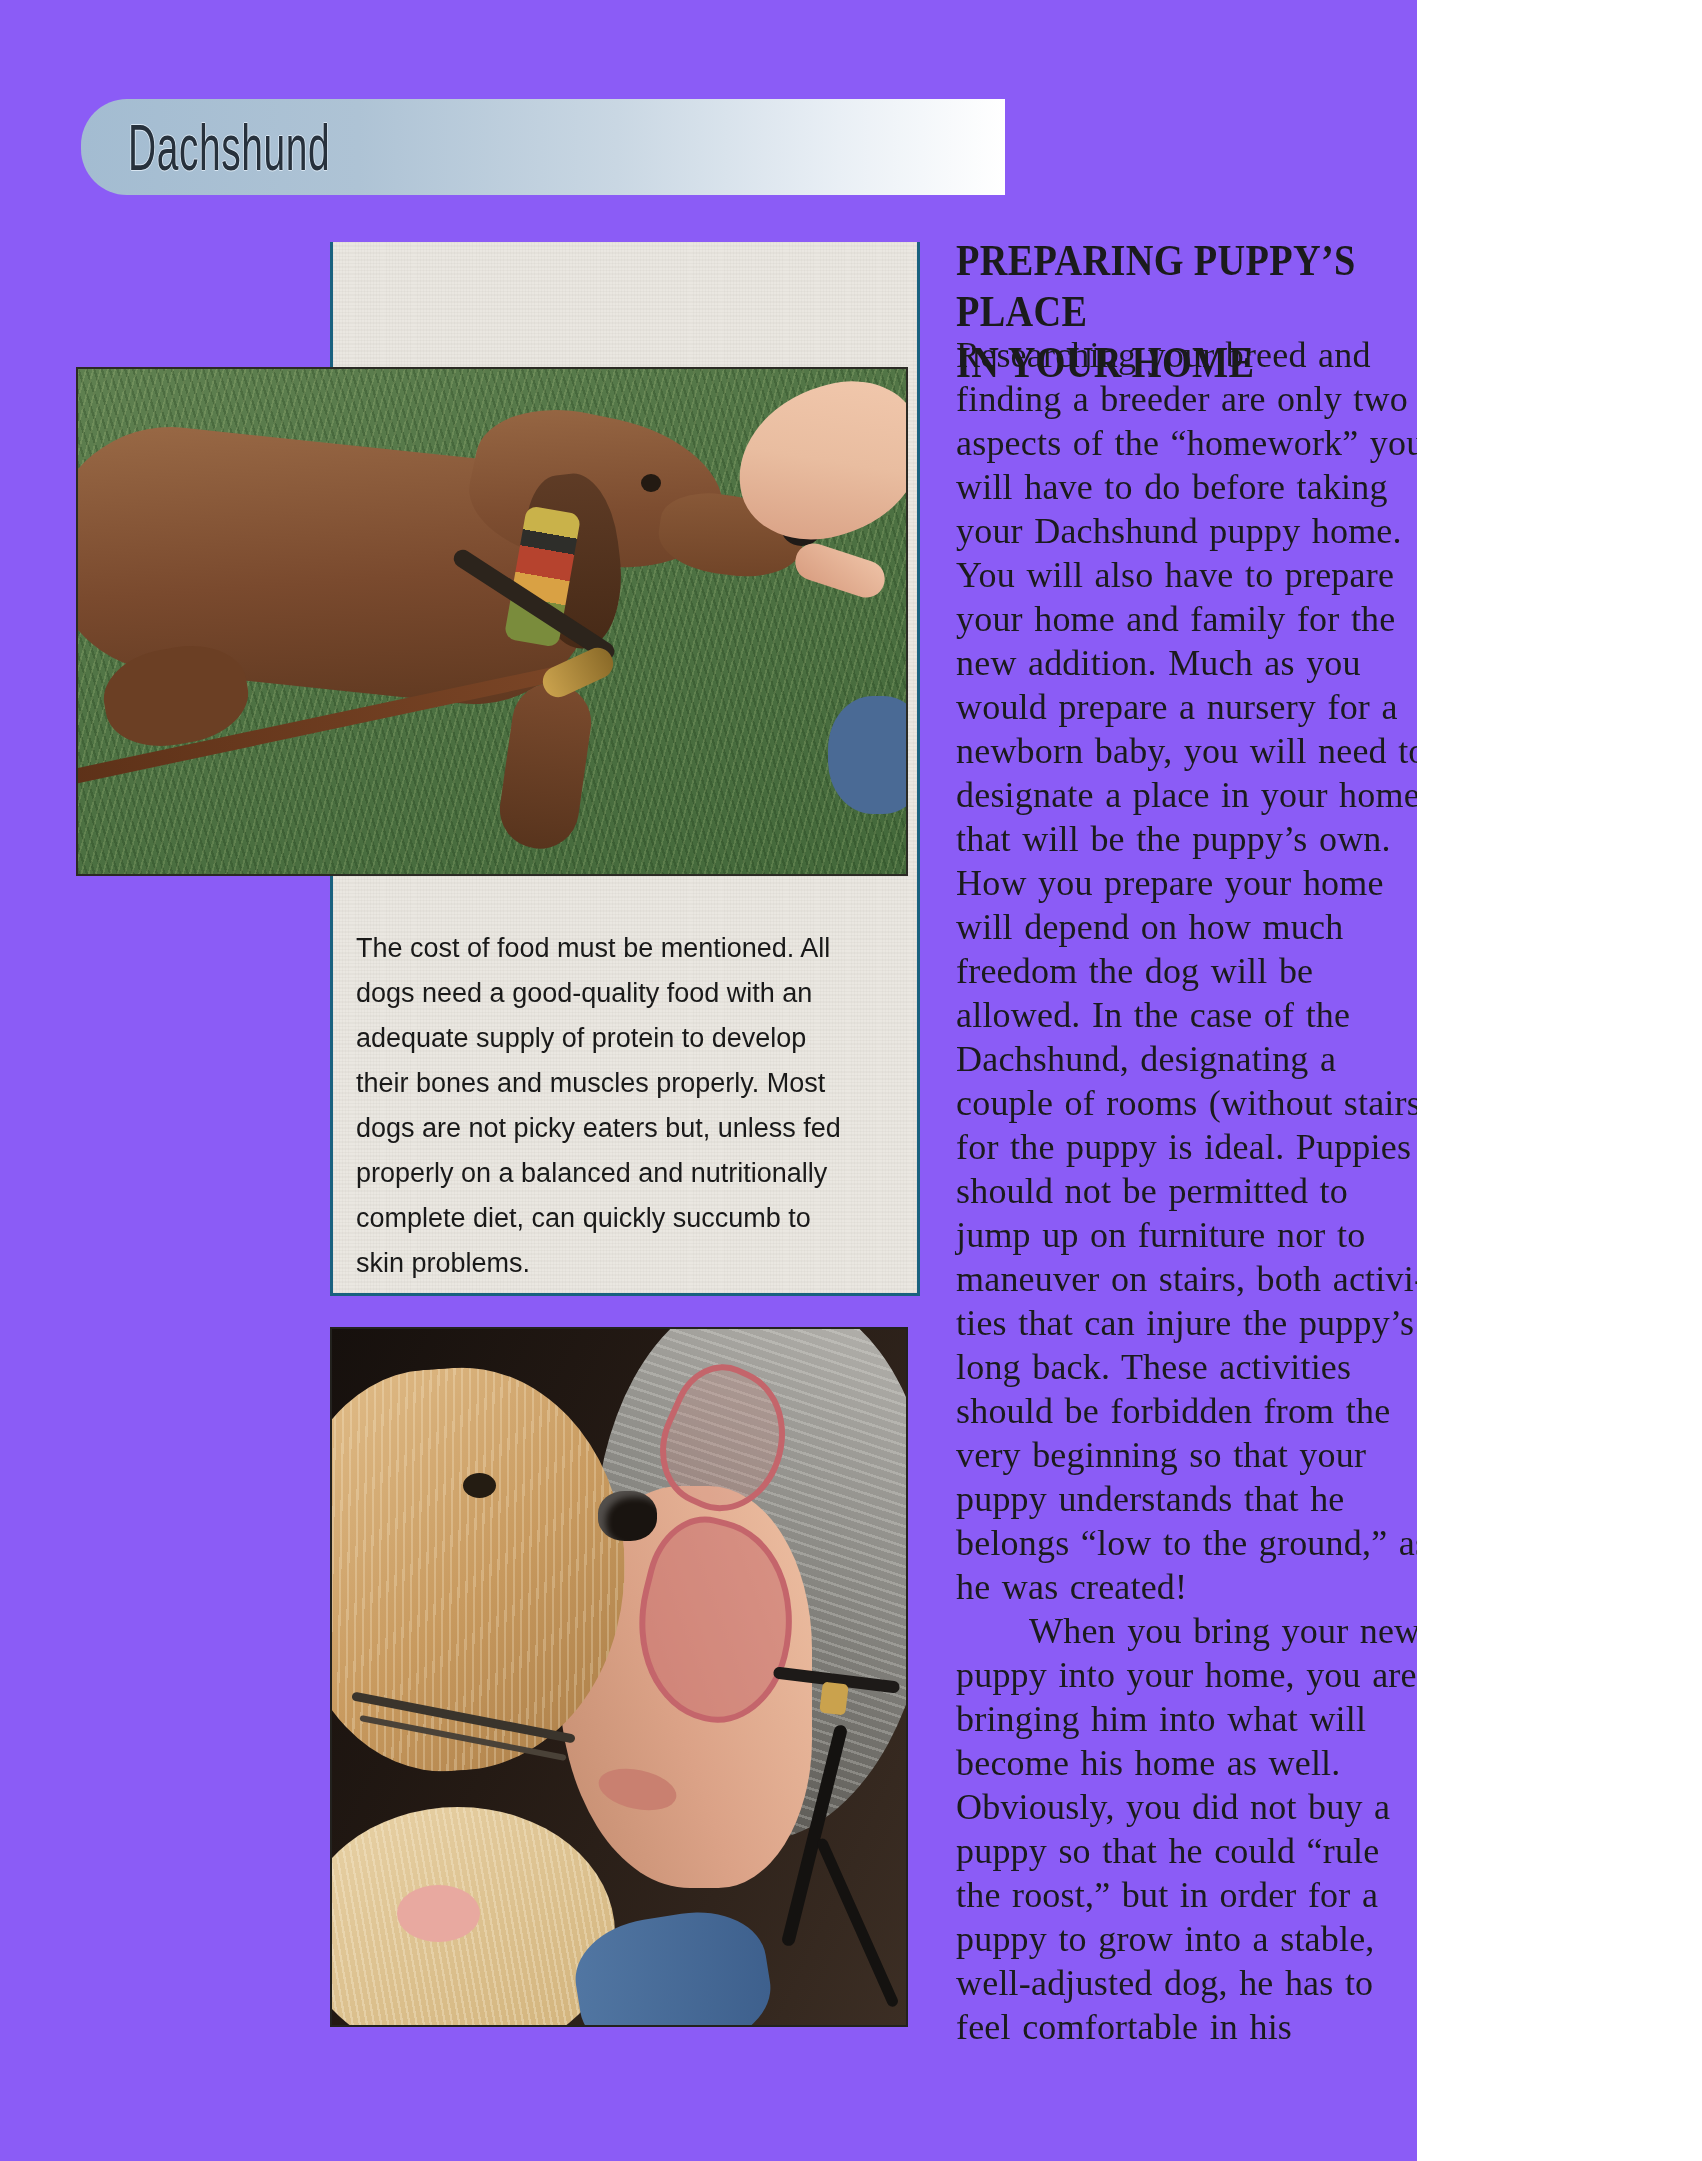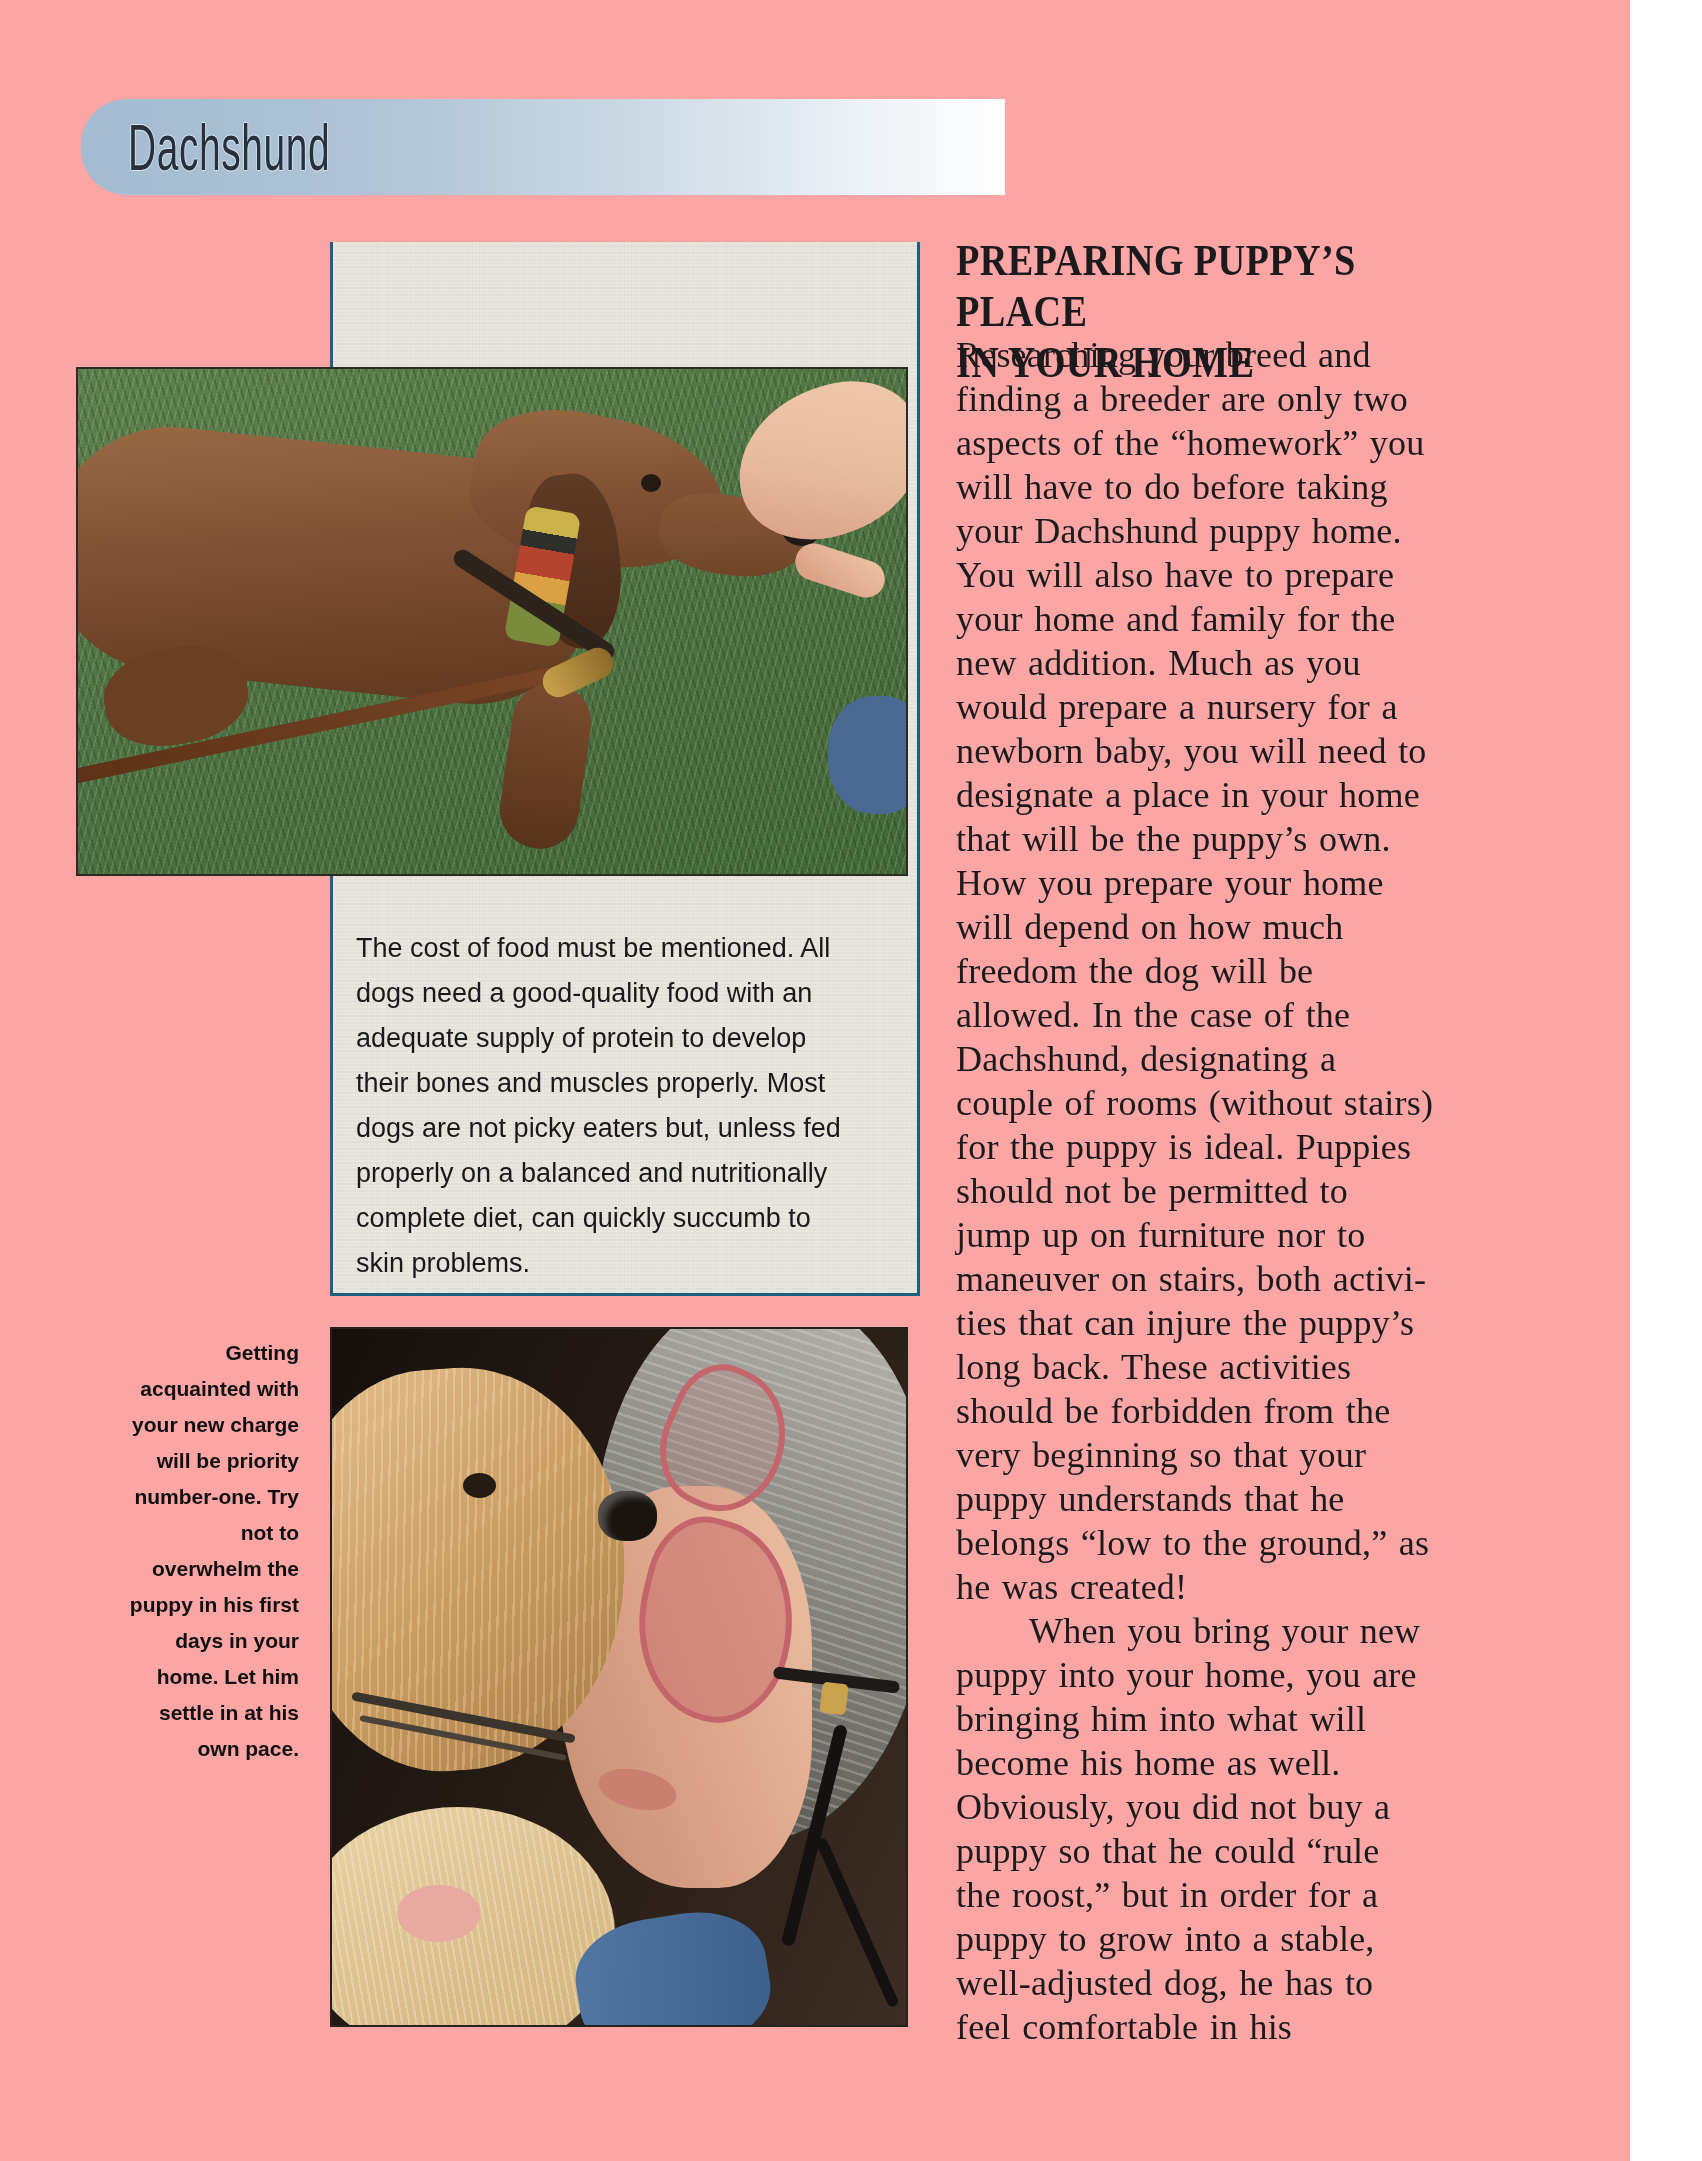--- a/index.html
+++ b/index.html
@@ -1,18 +1,18 @@
 <!DOCTYPE html>
 <html style="font-size:7px"><head>
 <meta charset="utf-8">
 <style>
   html,body{margin:0;padding:0;background:#ffffff;}
   #page{
-    position:relative;width:1630px;height:2161px;overflow:hidden;
-    background:#fca5a5;font-family:"Liberation Serif",serif;
+    position:relative;width:1417px;height:2161px;overflow:hidden;
+    background:#8b5cf6;font-family:"Liberation Serif",serif;
   }
   .preline{white-space:pre-line;}
 
   
   #header-band{
     position:absolute;left:81px;top:99px;width:924px;height:96px;
     border-radius:46px 0 0 46px;
     background:linear-gradient(90deg,#a3bcd1 0%,#aec3d5 30%,#c9d7e3 58%,#e9eff5 82%,#ffffff 100%);
     display:flex;align-items:center;
   }
@@ -209,32 +209,20 @@
     <div class="abs" id="dog-eye"></div>
     <div class="abs" id="dog-collar"></div>
     <div class="abs" id="dog-harness"></div>
     <div class="abs" id="leash"></div>
     <div class="abs" id="leash-clip"></div>
     <div class="abs" id="jeans-hint"></div>
     <div class="abs" id="hand"></div>
     <div class="abs" id="hand-finger"></div>
   </div>
 
-  <div id="photo-caption" class="preline">Getting
-acquainted with
-your new charge
-will be priority
-number-one. Try
-not to
-overwhelm the
-puppy in his first
-days in your
-home. Let him
-settle in at his
-own pace.</div>
 
   <div id="photo-puppies">
     <div class="abs" id="hair"></div>
     <div class="abs" id="face"></div>
     <div class="abs" id="lips"></div>
     <div class="abs" id="glasses-top"></div>
     <div class="abs" id="glasses-lens"></div>
     <div class="abs" id="glasses-arm"></div>
     <div class="abs" id="glasses-hinge"></div>
     <div class="abs" id="eyeglass-cord"></div>

